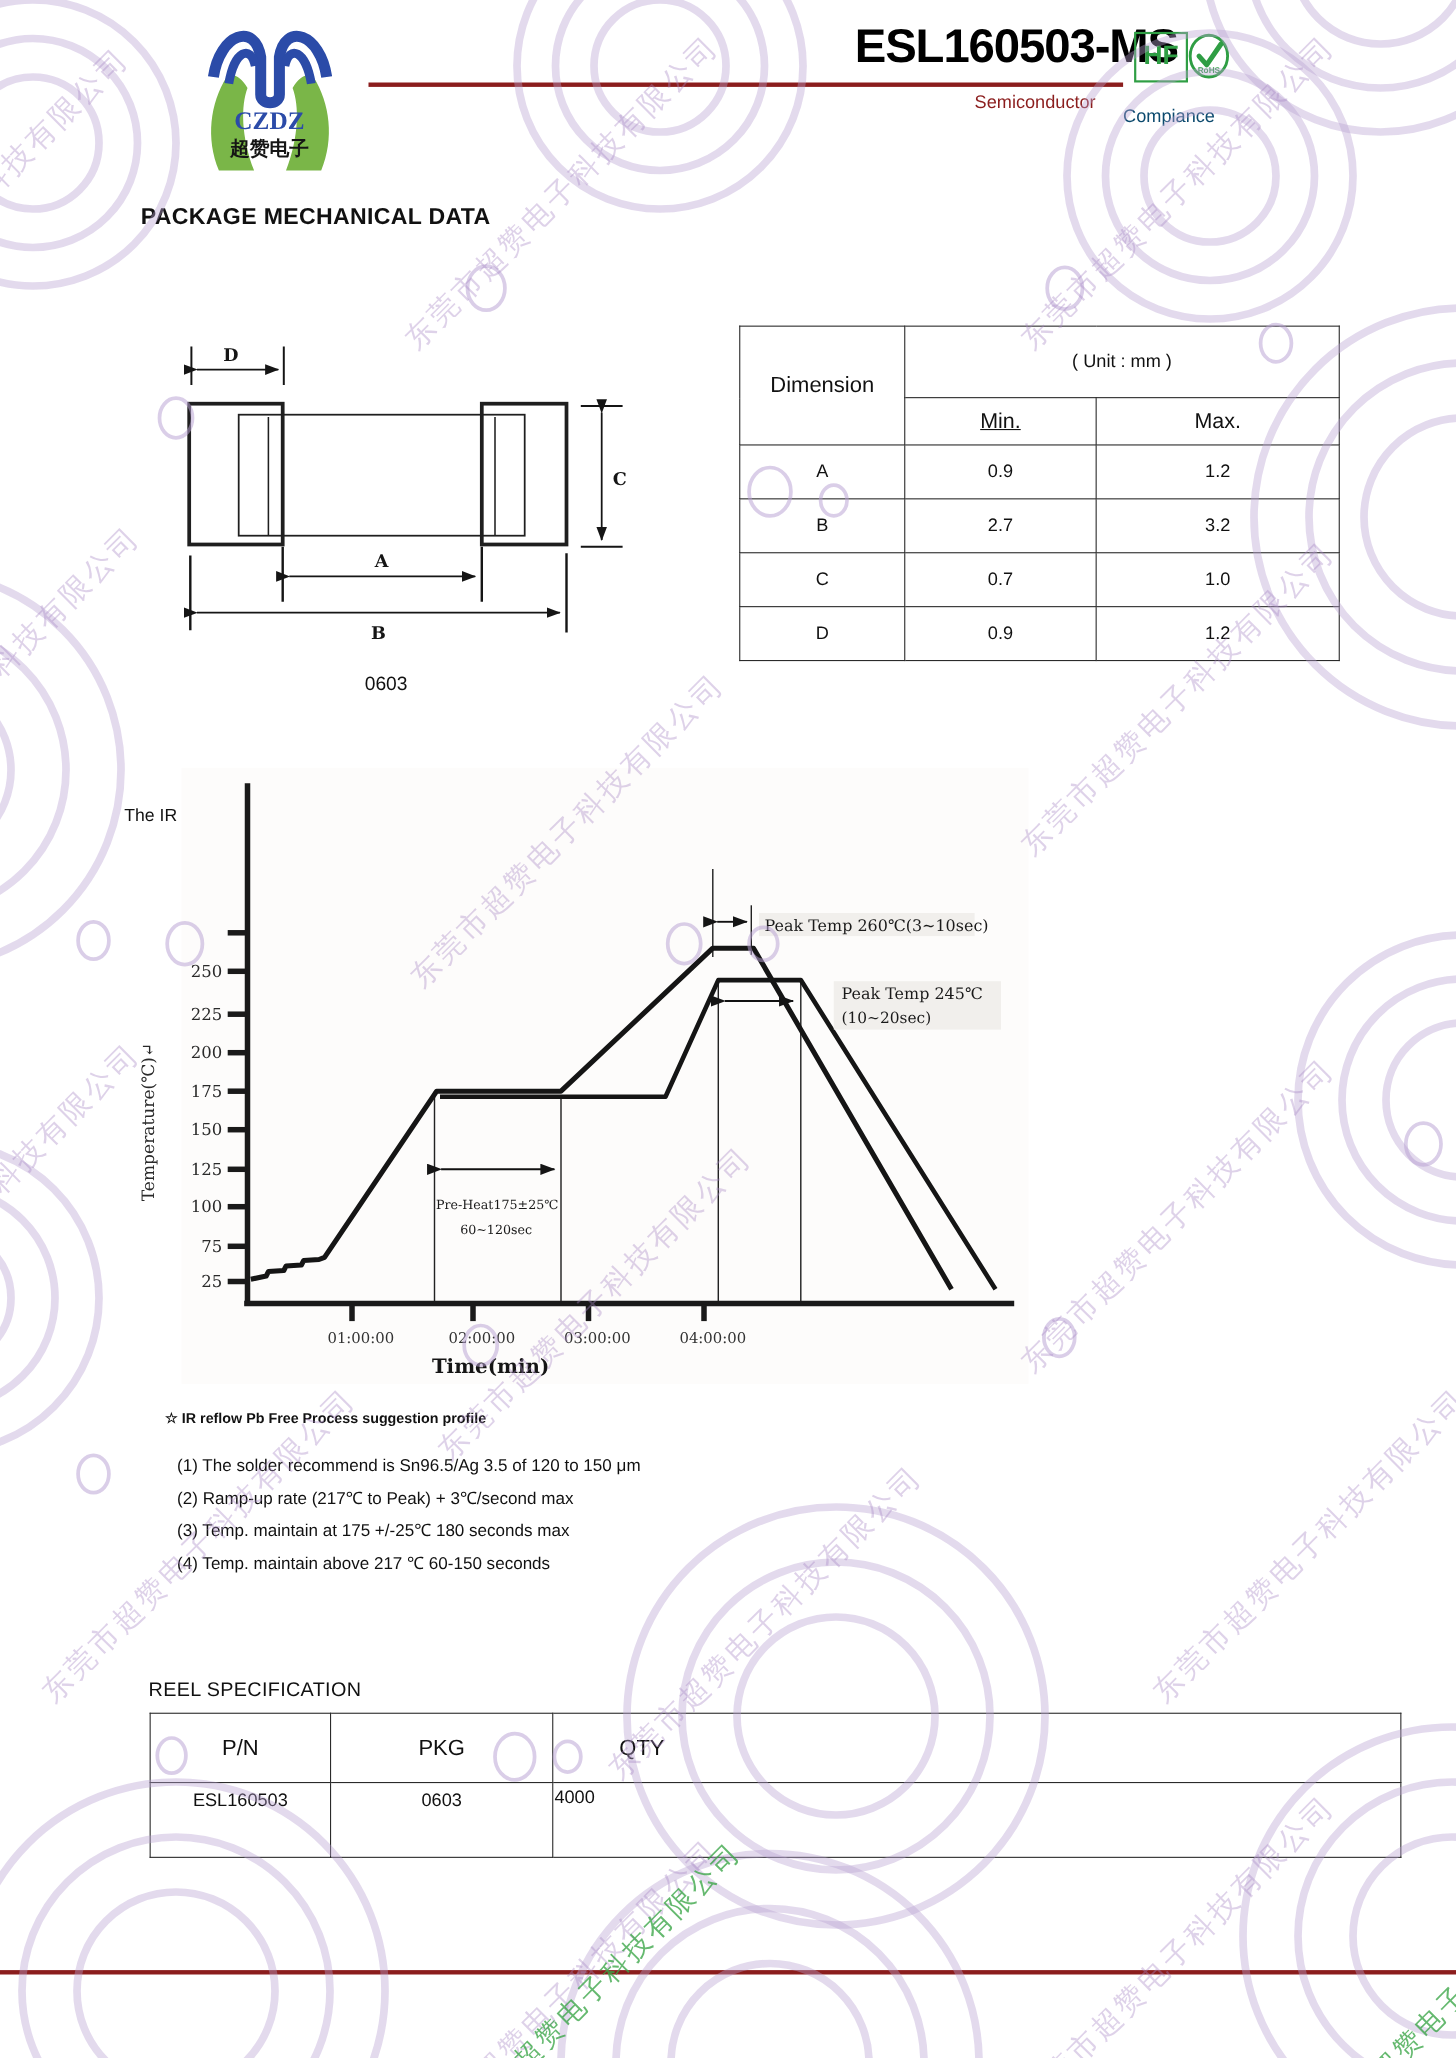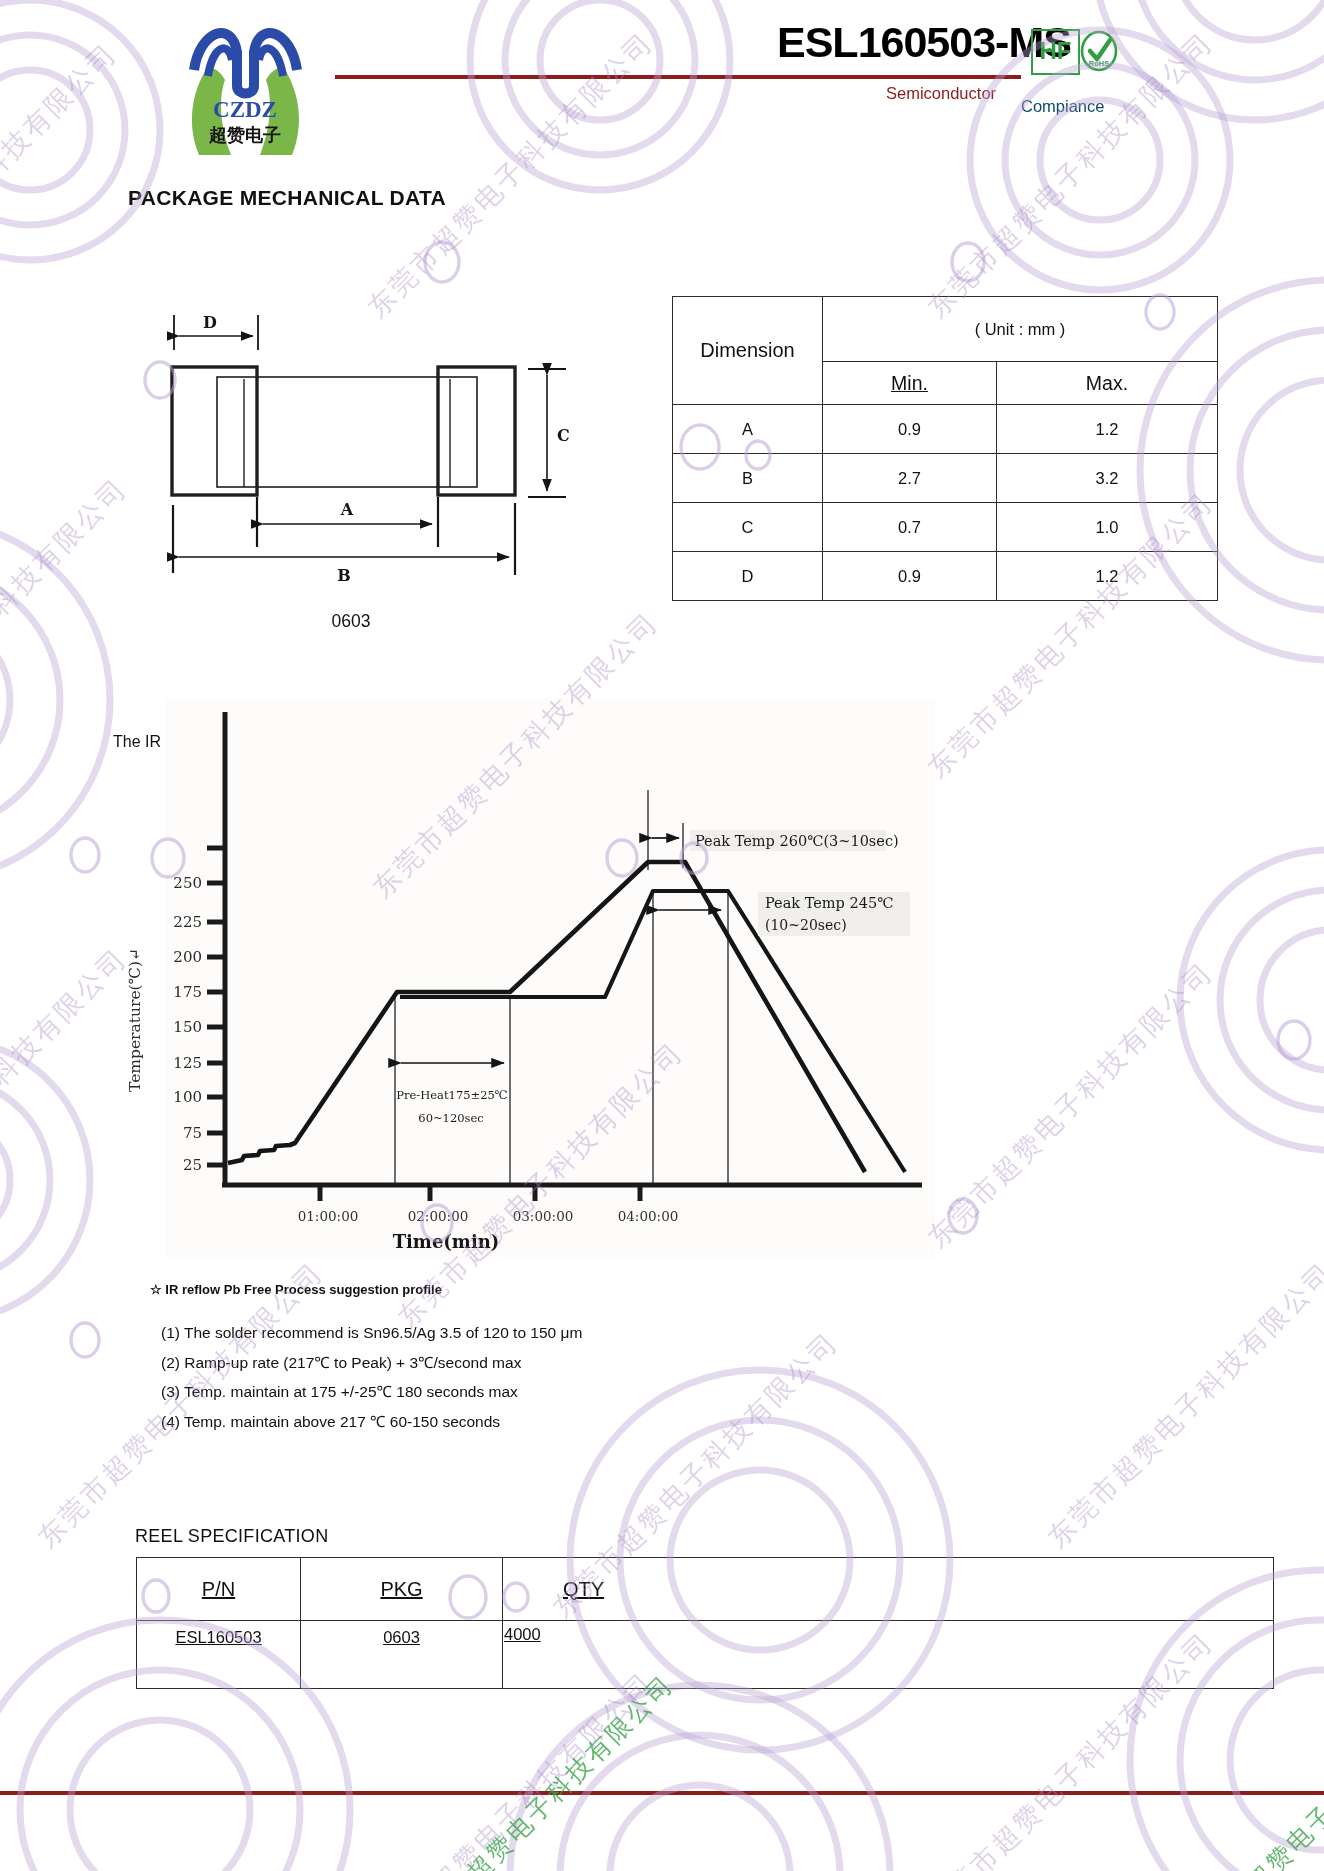--- a/index.html
+++ b/index.html
@@ -27,21 +27,21 @@
   #dim-table table{border-collapse:collapse;table-layout:fixed;}
   #dim-table td{border:1.6px solid #2b2b2b;text-align:center;vertical-align:middle;background:transparent;}
   #dim-table .c1{width:147px;} #dim-table .c2{width:171px;text-decoration:underline;} #dim-table .c3{width:218px;}
   #dim-table .h-dim{font-size:20px;}
   #dim-table .h-unit{font-size:16.5px;height:62px;}
   #dim-table .h-mm{font-size:19.5px;height:40px;}
   #dim-table .d-row td{height:46px;font-size:16.5px;}
 
   
   #reel-table{left:136px;top:1557px;}
-  #reel-table table{border-collapse:collapse;table-layout:fixed;text-decoration:underline;}
+  #reel-table table{border-collapse:collapse;table-layout:fixed;}
   #reel-table td{border:1.7px solid #2b2b2b;}
   #reel-table .r1{width:161px;} #reel-table .r2{width:199px;} #reel-table .r3{width:709px;}
   #reel-table .hrow td{height:60px;font-size:20px;text-align:center;vertical-align:middle;}
   #reel-table .drow td{height:59px;font-size:16.5px;text-align:center;vertical-align:top;padding-top:7px;}
   #reel-table td.qty-h{text-align:left;padding-left:60px;}
   #reel-table td.qty-d{text-align:left;padding-top:4px;}
 
   #bottom-rule{left:0;top:1791px;width:1324px;height:4px;background:#8b1d1d;}
 
   

